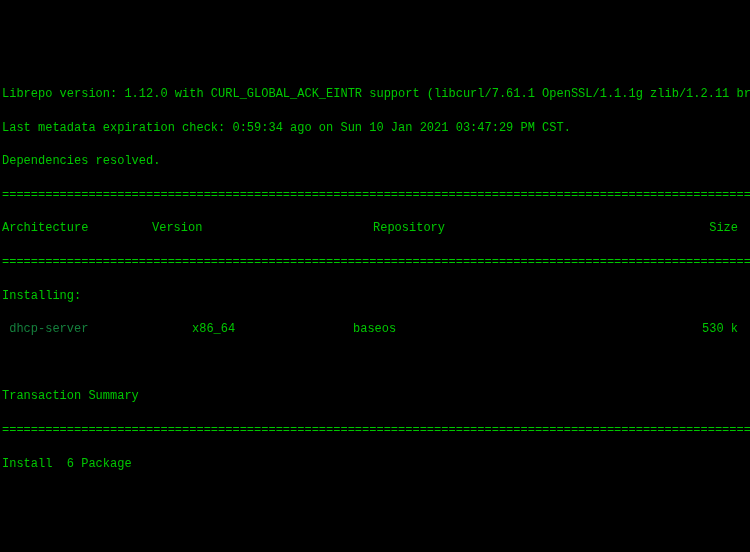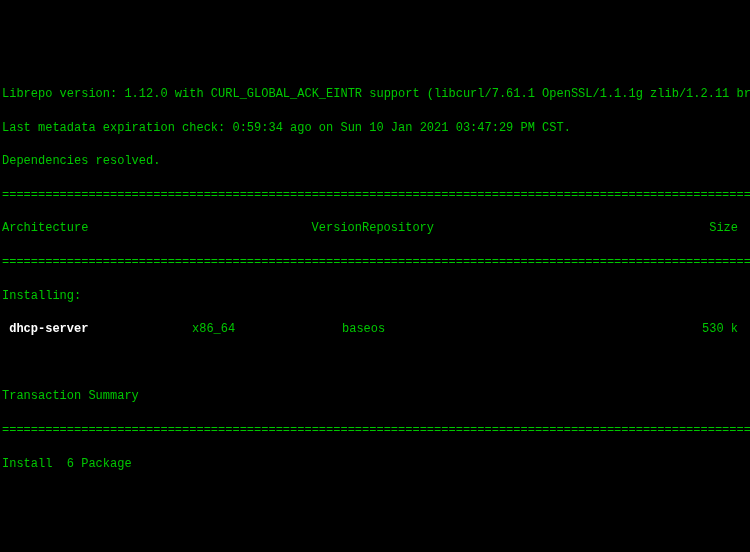--- a/index.html
+++ b/index.html
@@ -12,28 +12,28 @@
       color: #00c800;
       font-family: 'Courier New', monospace;
       font-size: 12px;
       line-height: 1.4;
       padding: 2px;
       white-space: pre;
       overflow: hidden;
       width: 750px;
       height: 552px;
     }
-    .bright-green { color: #ffffff; font-weight: bold; }
+    .bright-green { color: #15803d; font-weight: normal; }
     .line { display: block; }
     .dashed { color: #00c800; letter-spacing: 0; }
     .row { display: flex; }
     .col-pkg { width: 190px; }
     .col-arch { width: 150px; }
-    .col-ver { width: 210px; text-align: right; }
-    .col-repo { width: 140px; }
+    .col-ver { width: 210px; }
+    .col-repo { width: 140px; margin-left: 11px; }
     .col-size { text-align: right; flex: 1; padding-right: 10px; }
   </style>
 </head>
 <body>
 
 
 
 <div>
 <span class="line">Librepo version: 1.12.0 with CURL_GLOBAL_ACK_EINTR support (libcurl/7.61.1 OpenSSL/1.1.1g zlib/1.2.11 brotli/1.0.6 libidn2/2.2.0 libpsl/0.20.2 (+libidn2/2.2.0) libssh/0.9.4/openssl/zlib nghttp2/1.33.0)</span>
 <span class="line">Last metadata expiration check: 0:59:34 ago on Sun 10 Jan 2021 03:47:29 PM CST.</span>

